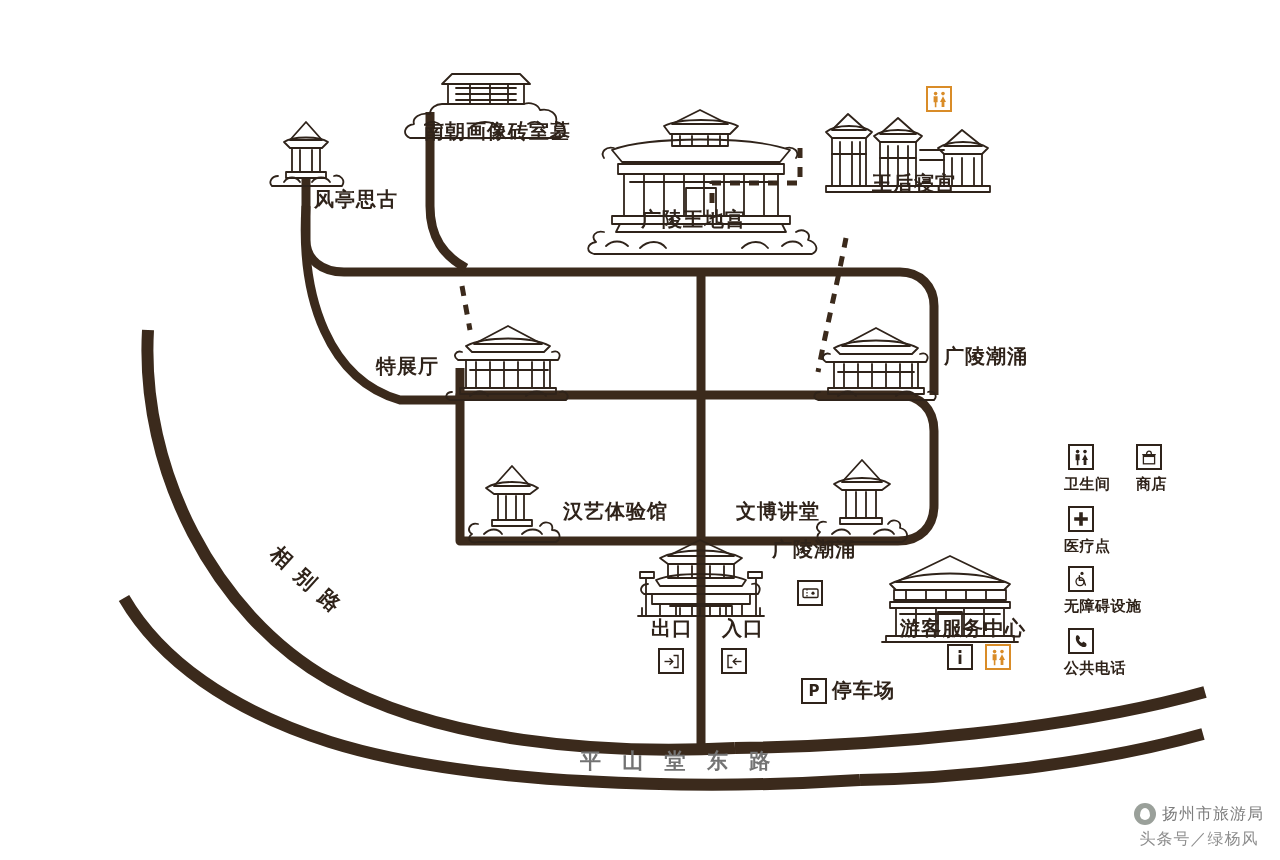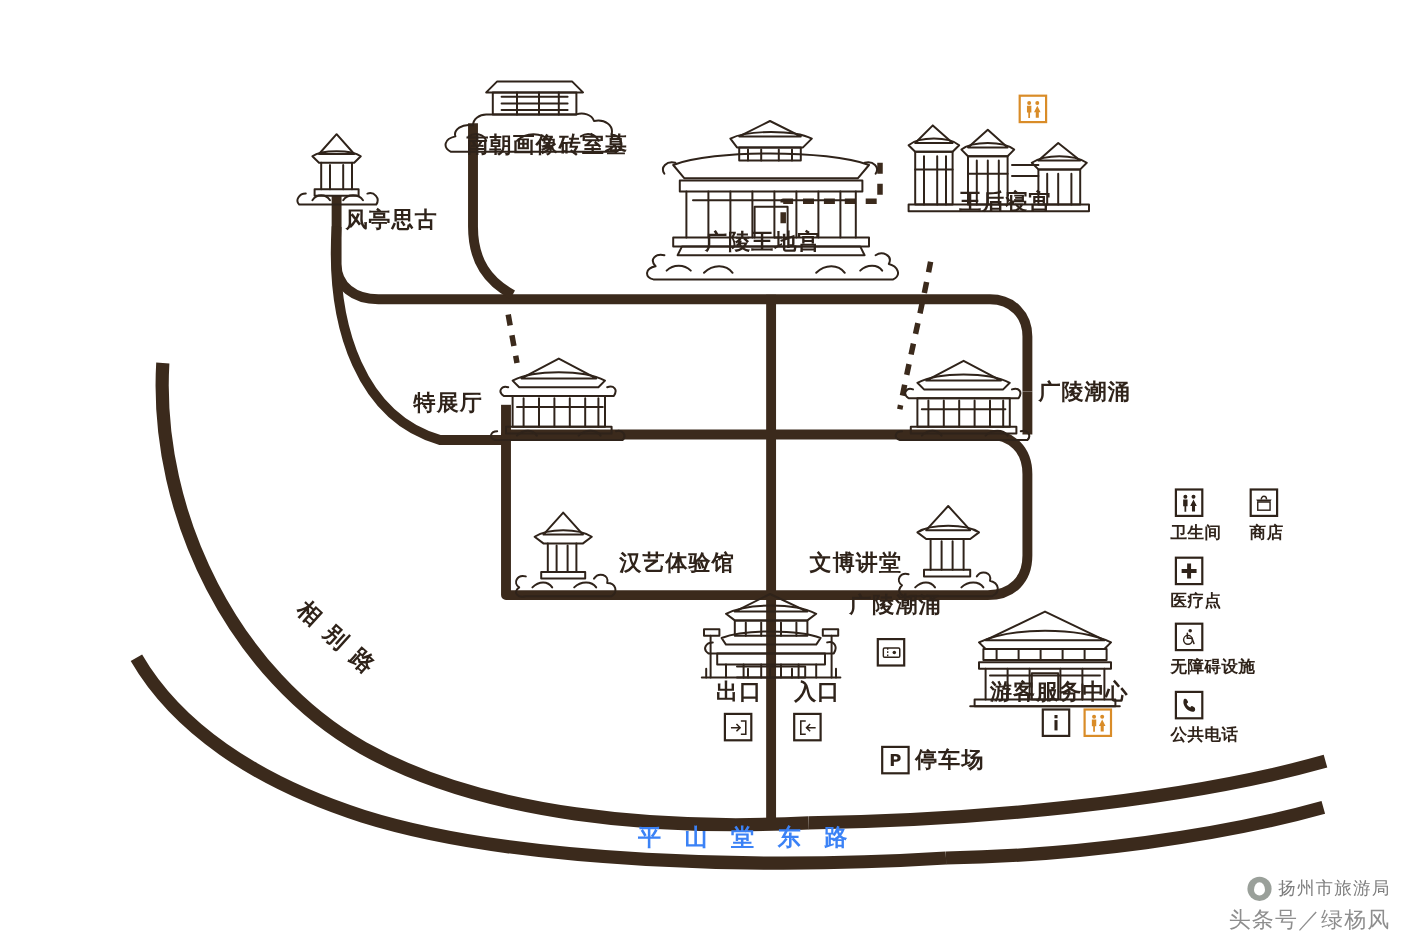--- a/index.html
+++ b/index.html
@@ -33,21 +33,21 @@
     white-space: nowrap;
     line-height: 1.1;
     font-weight: 700;
   }
   .lbl-poi { font-size: 20px; letter-spacing: 1px; }
   .lbl-legend { font-size: 15px; letter-spacing: 0.5px; font-weight: 700; }
   .lbl-road {
     font-size: 21px;
     letter-spacing: 7px;
     font-weight: 700;
-    color: #3b82f6;
+    color: #737373;
   }
   .lbl-road-vert {
     font-size: 21px;
     font-weight: 700;
     letter-spacing: 2px;
     color: #2f231a;
   }
   .icon-box {
     position: absolute;
     width: 26px;
@@ -94,21 +94,21 @@
     position: relative;
   }
   .wm-logo:after {
     content: "";
     position: absolute;
     left: 6px; top: 5px;
     width: 10px; height: 12px;
     border-radius: 50% 50% 50% 50% / 60% 60% 40% 40%;
     background: #fff;
   }
-  .wm-bottom { font-size: 20px; color: #8e8e8e; }
+  .wm-bottom { font-size: 16px; color: #8e8e8e; }
 </style>
 </head>
 <body>
 
 <div id="map-root">
 
   <svg class="layer" viewBox="0 0 1280 860">
     <g fill="none" stroke="#3b2a1c" stroke-linecap="butt" stroke-linejoin="round">
 
       <path d="M148 330 C 140 470, 215 615, 330 680 C 440 742, 600 755, 735 748" stroke-width="12"></path>

